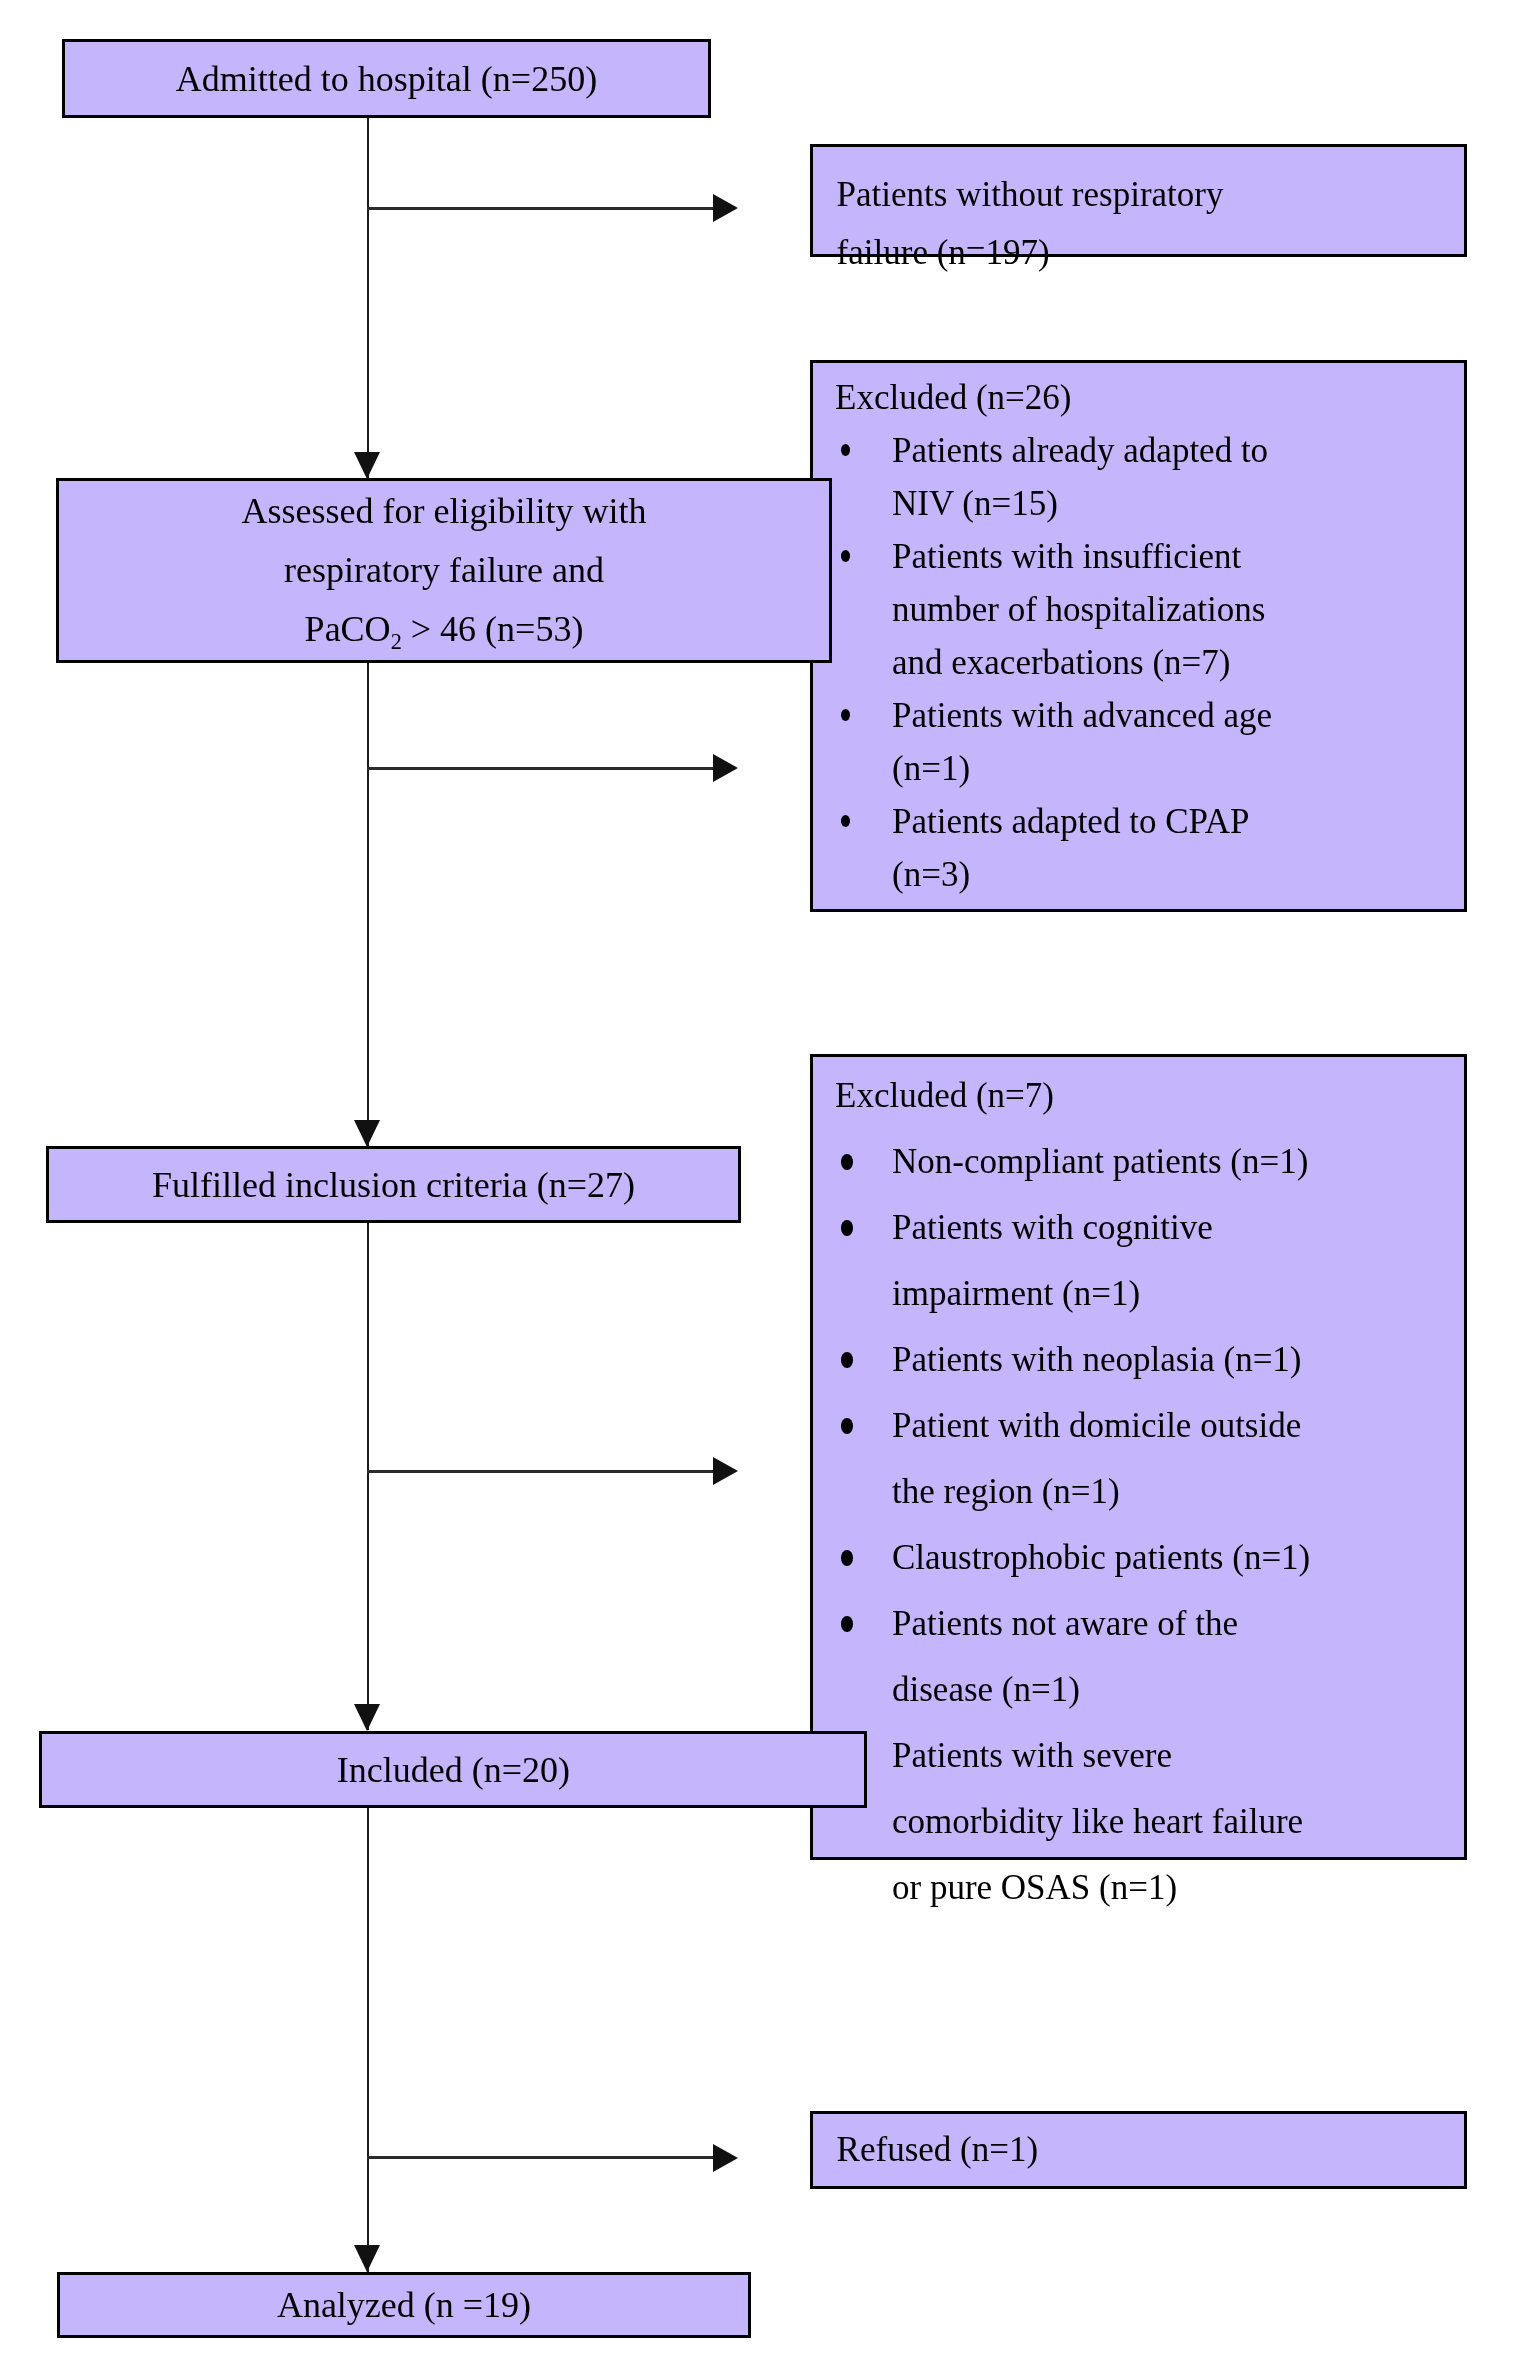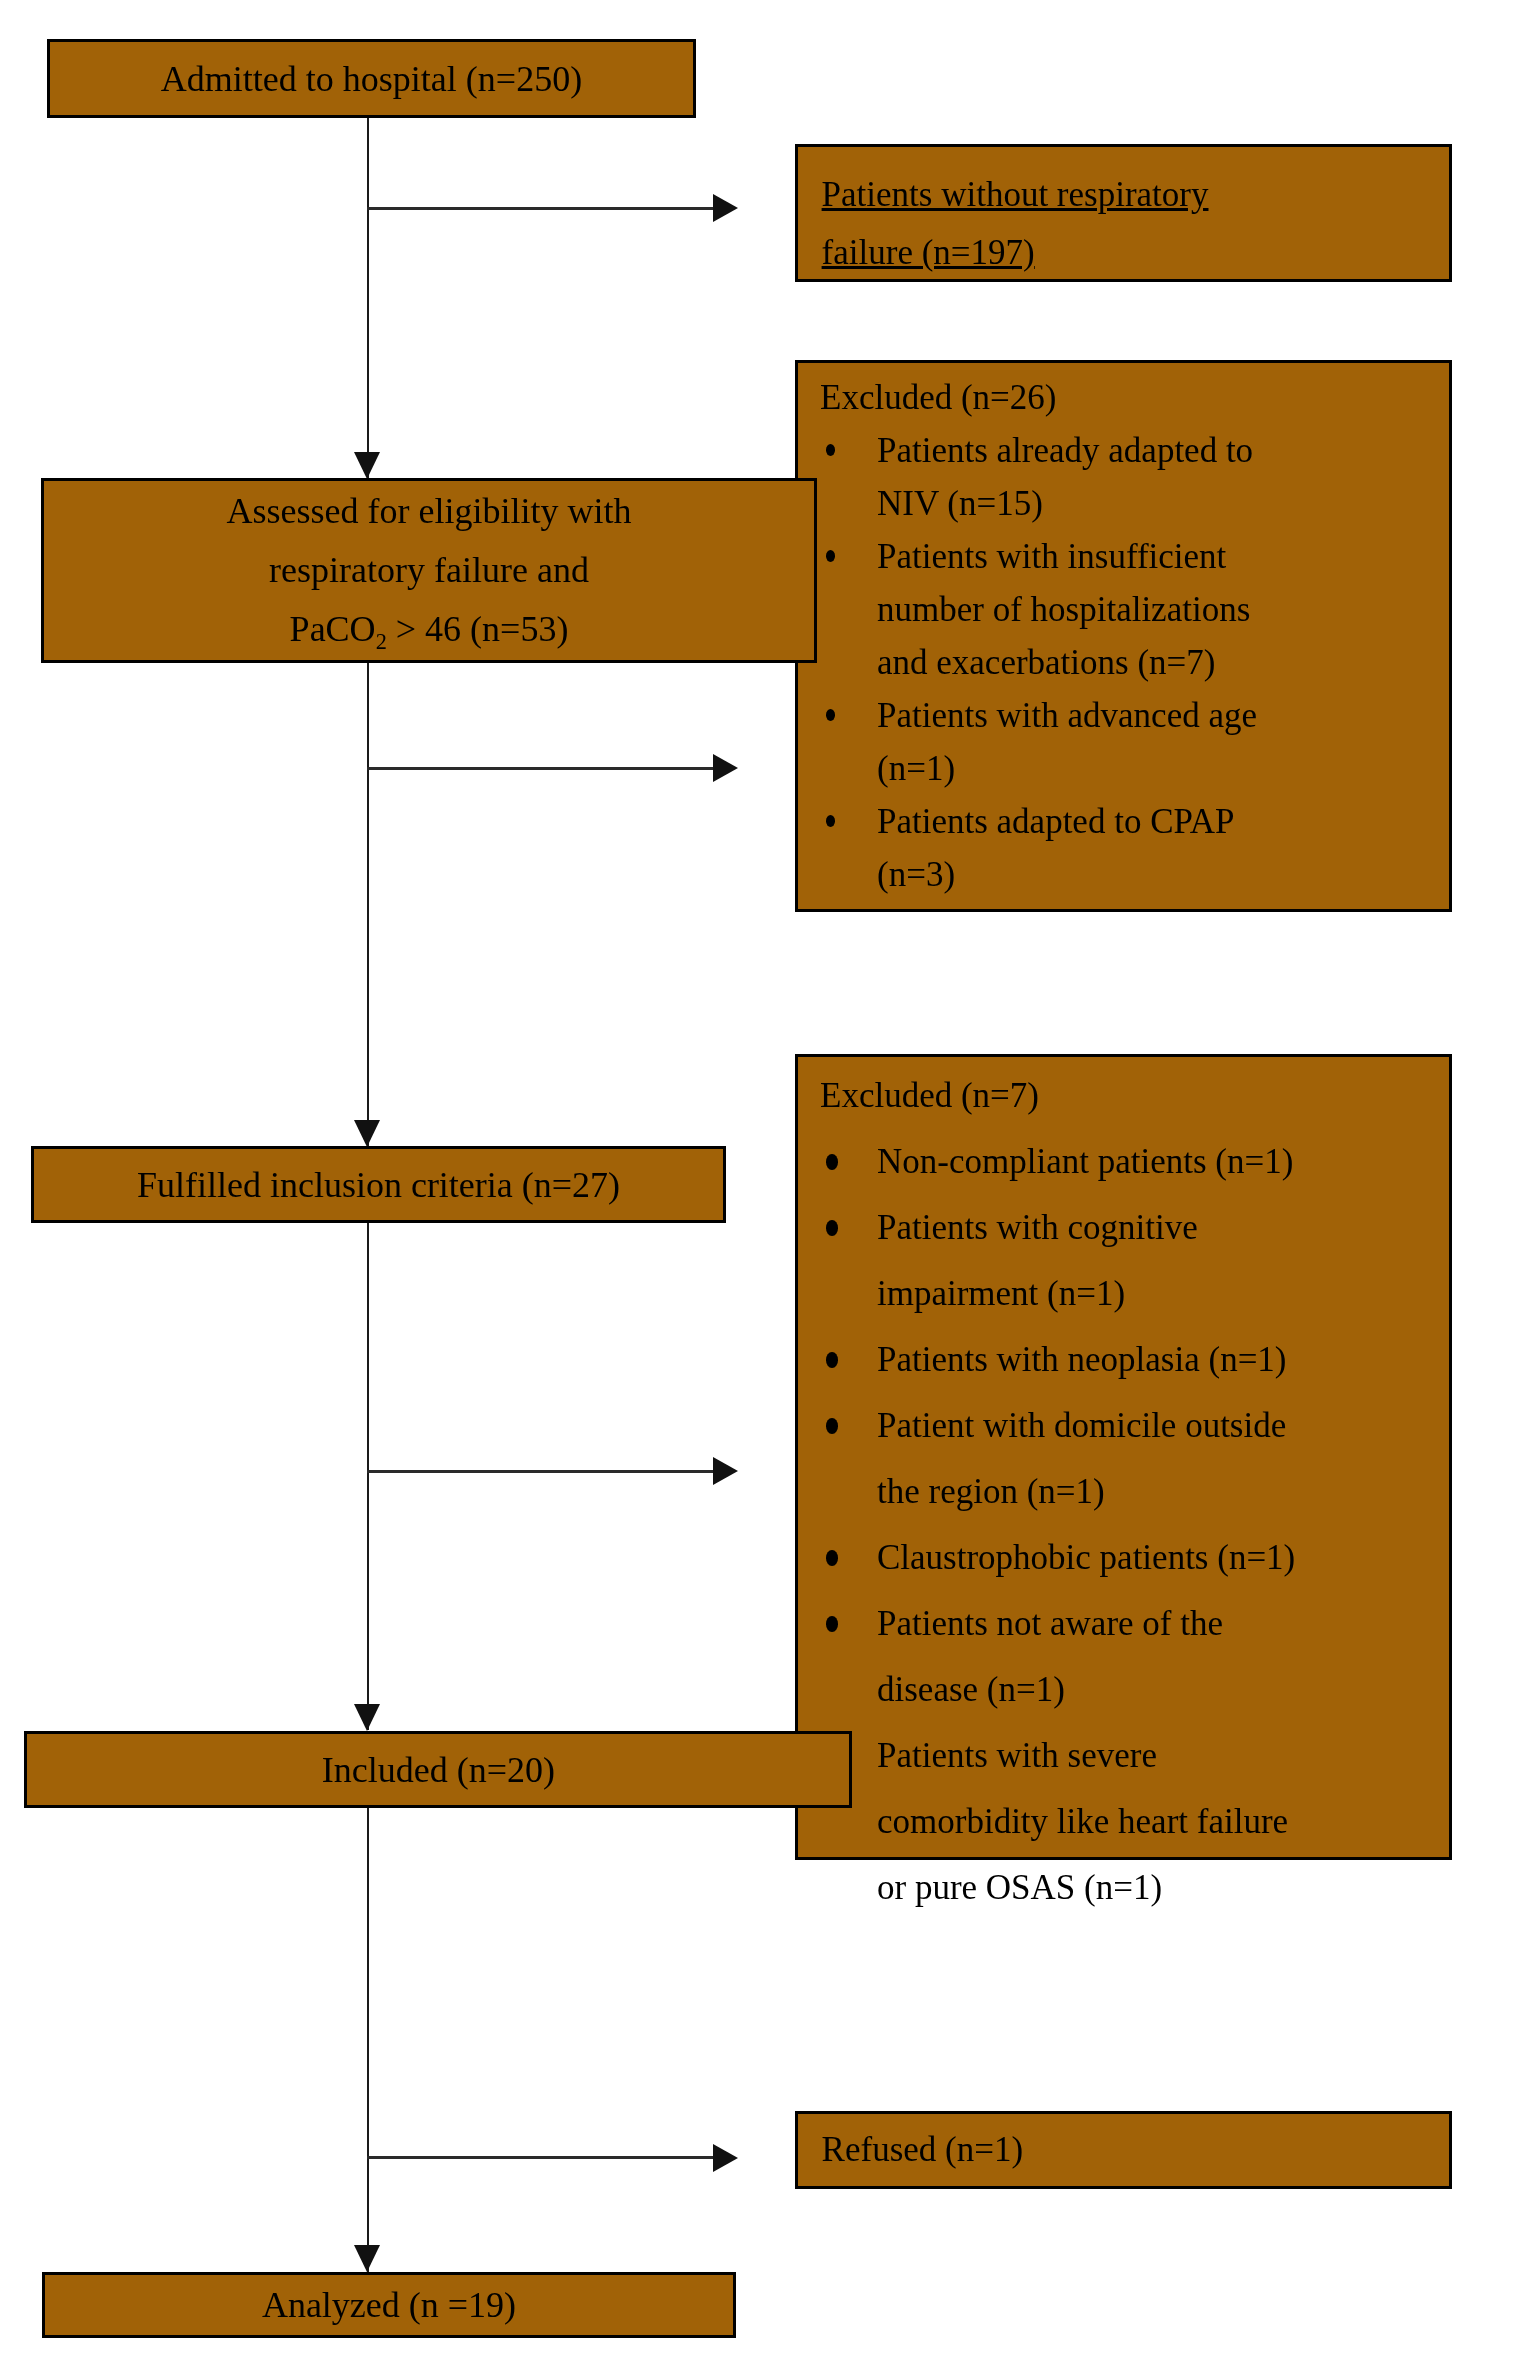--- a/index.html
+++ b/index.html
@@ -11,24 +11,25 @@
     position: relative;
     width: 1540px;
     height: 2377px;
     background: #ffffff;
     font-family: "Liberation Serif", "DejaVu Serif", serif;
     color: #000000;
     overflow: hidden;
   }
   .box {
     position: absolute;
-    background: #a16207;
+    background: #c4b5fd;
     border: 3.9px solid #000000;
     box-sizing: border-box;
     font-size: 36px;
+    margin-left: 15px;
   }
   .box.thin { border-width: 3.1px; }
   .center-text {
     display: flex;
     align-items: center;
     justify-content: center;
     text-align: center;
   }
   .vline {
     position: absolute;
@@ -67,21 +68,21 @@
   }
   .dot {
     display: inline-block;
     background: #000;
     border-radius: 50%;
   }
   .btext { flex: 1; }
 
   
   #box-admitted   { left: 47px;  top: 39px;   width: 649px; height: 79px; }
-  #box-noresp     { left: 795px; top: 144px; width: 657px; height: 138px; padding: 19px 15.7px 0 23.6px; line-height: 58px; text-decoration: underline; }
+  #box-noresp     { left: 795px; top: 144px; width: 657px; height: 113px; padding: 19px 15.7px 0 23.6px; line-height: 58px; }
   #box-excl26     { left: 795px; top: 360px; width: 657px; height: 552px; padding-top: 7.9px; line-height: 53px; }
   #box-excl26 .dot { width: 9.4px; height: 11.8px; margin-top: 20.5px; }
   #box-assessed   { left: 41px;  top: 478px;  width: 776px; height: 185px; line-height: 59px; flex-direction: column; }
   #box-fulfilled  { left: 31px;  top: 1146px; width: 695px; height: 77px; }
   #box-excl7      { left: 795px; top: 1054px; width: 657px; height: 806px; padding-top: 6.3px; line-height: 66px; }
   #box-excl7 .dot { width: 11.8px; height: 15.7px; margin-top: 25px; }
   #box-included   { left: 24.4px;  top: 1731px; width: 828px; height: 77px; }
   #box-refused    { left: 795px; top: 2111px; width: 657px; height: 78px; padding-left: 23.6px; display: flex; align-items: center; text-align: center; }
   #box-analyzed   { left: 42px;  top: 2272px; width: 694px; height: 66px; }
 

